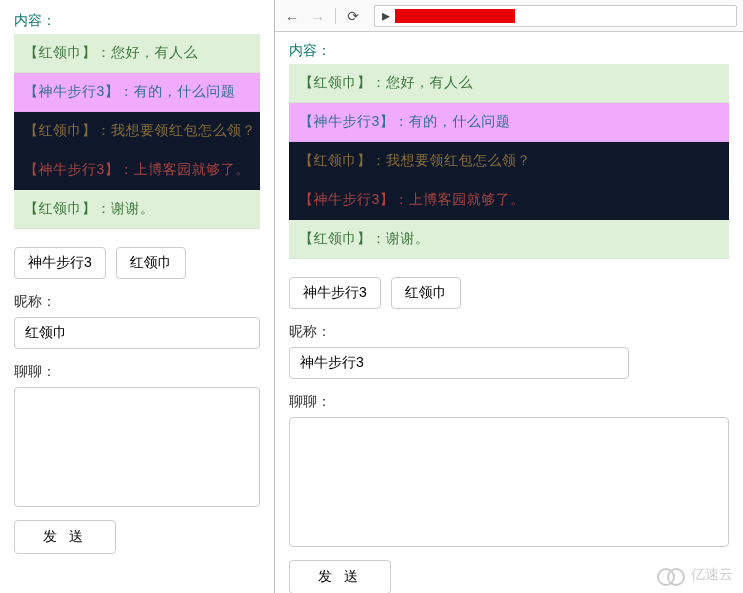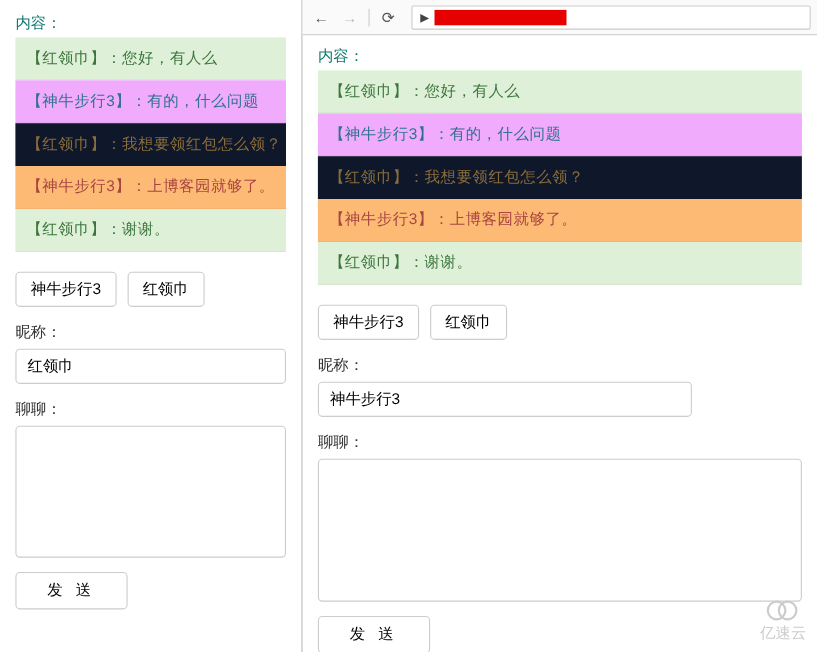--- a/index.html
+++ b/index.html
@@ -35,39 +35,39 @@
     .panel-right .content { padding-top: 10px; }
 
     .section-label { color: #0f766e; margin-bottom: 4px; }
 
     .msg-list { margin-bottom: 18px; border-radius: 22px; }
     .msg { padding: 10px 10px; border-bottom: 1px solid rgba(0,0,0,0.04);
            letter-spacing: 0.5px; white-space: nowrap; overflow: hidden; }
     .msg.green  { background: #dff0d8; color: #3c763d; }
     .msg.blue   { background: #f0abfc; color: #31708f; }
     .msg.yellow { background: #0f172a; color: #8a6d3b; }
-    .msg.red    { background: #fdba74; color: #a94442; }
+    .msg.red    { background: #0f172a; color: #a94442; }
 
     .btn { display: inline-block; padding: 7px 28px; border: 1px solid #ccc;
            border-radius: 4px; background: #fff; font-size: 14px; cursor: pointer;
            margin-right: 6px; }
     .btn.small { padding: 6px 13px; }
 
     .field-label { margin: 14px 0 6px 0; display: block; }
     .text-input { width: 100%; height: 32px; border: 1px solid #ccc;
                   border-radius: 4px; padding: 0 10px; font-size: 14px; }
     .textarea   { width: 100%; height: 120px; border: 1px solid #ccc;
                   border-radius: 4px; padding: 8px; font-size: 14px; resize: none; }
     .panel-right .textarea { height: 130px; }
 
     .send-btn { margin-top: 10px; letter-spacing: 4px; }
 
     .watermark { position: absolute; right: 10px; bottom: 8px; color: #ccc;
                  font-size: 14px; display: flex; align-items: center; gap: 4px;
-                 font-family: Arial, sans-serif; flex-direction: column; }
+                 font-family: Arial, sans-serif; }
     .watermark-icon { width: 30px; height: 20px; position: relative; }
     .watermark-icon::before, .watermark-icon::after {
       content: ""; position: absolute; border: 2px solid #ccc; border-radius: 50%;
     }
     .watermark-icon::before { width: 14px; height: 14px; left: 0; top: 3px; }
     .watermark-icon::after  { width: 14px; height: 14px; left: 10px; top: 3px; }
   </style>
 </head>
 <body>
 

